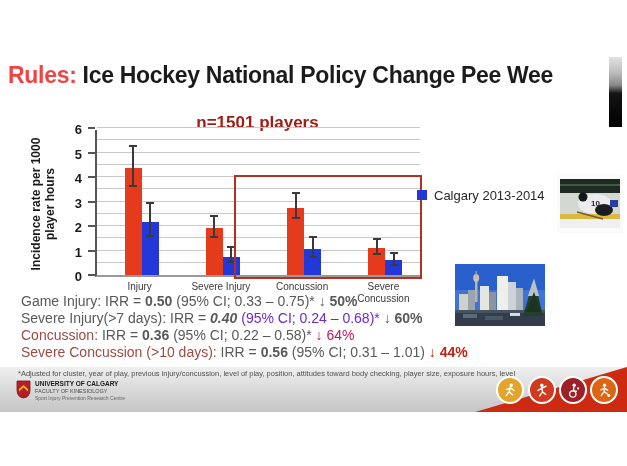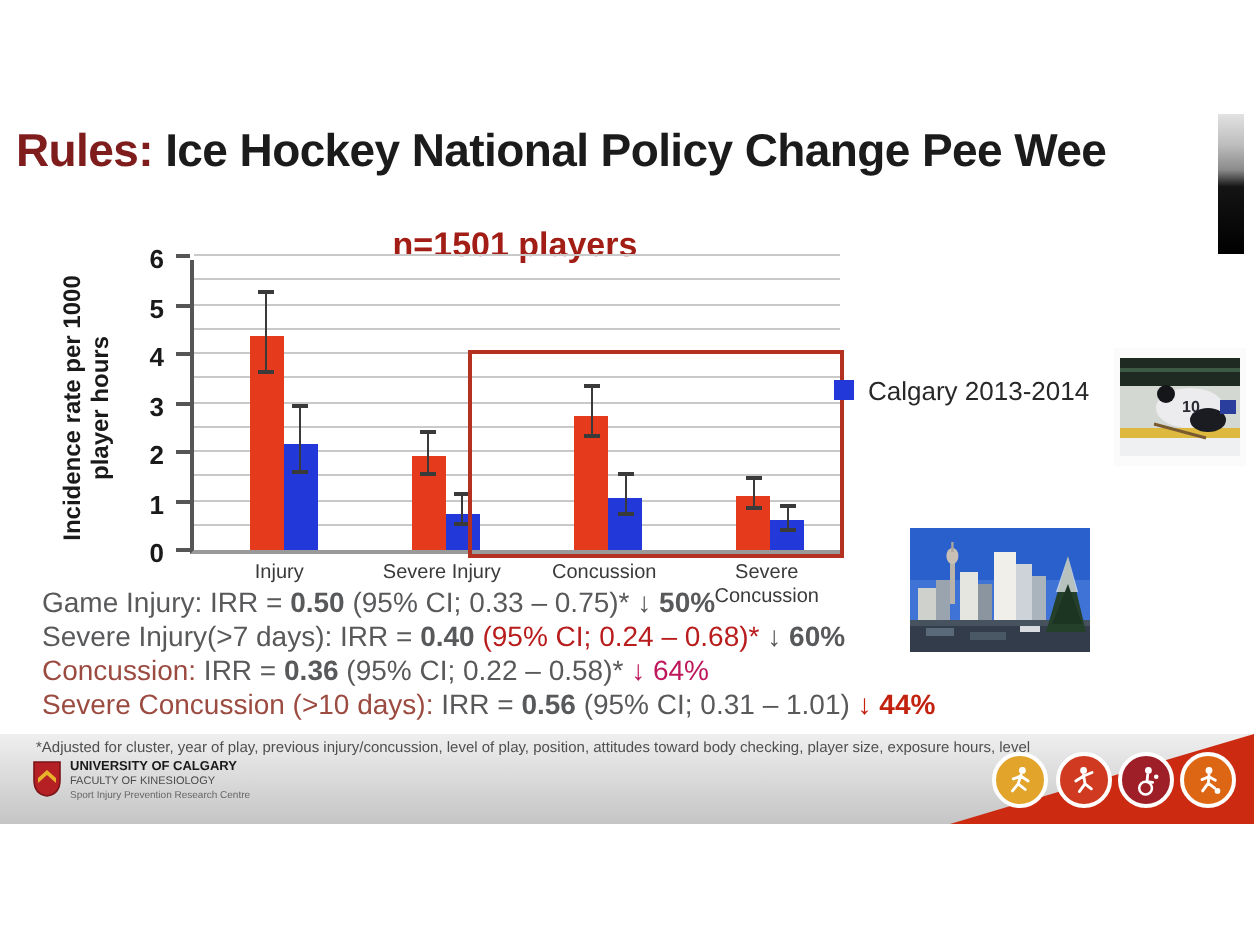--- a/index.html
+++ b/index.html
@@ -1,21 +1,21 @@
 <!DOCTYPE html>
 <html><head>
 <meta charset="utf-8">
 <style>
   * { box-sizing: border-box; margin: 0; padding: 0; }
   body { background:#fff; font-family:"Liberation Sans", sans-serif; }
   .stage { position:relative; width:627px; height:466px; background:#fff; overflow:hidden; }
 
   .page-title { position:absolute; left:8px; top:62px; font-size:23px; font-weight:bold;
                 color:#1b1b1b; letter-spacing:-0.3px; white-space:nowrap; }
-  .page-title .prefix { color:#7f1d1d; }
+  .page-title .prefix { color:#ef4444; }
 
   .scrubber { position:absolute; left:609px; top:57px; width:13px; height:70px;
               background:linear-gradient(180deg,#e2e2e2 0%,#bdbdbd 22%,#8a8a8a 40%,#141414 52%,#000 100%); }
 
   .chart-title { position:absolute; left:150px; top:113px; width:215px; text-align:center;
                  font-size:17px; font-weight:bold; color:#a21d15; }
 
   .plot { position:absolute; left:95px; top:130px; width:325px; height:147px;
           border-left:2px solid #555; border-bottom:2px solid #999; }
   .gridline { position:absolute; left:0; width:100%; height:1px; background:#c9c9c9; }
@@ -163,21 +163,21 @@
     <rect x="8" y="50" width="14" height="4" fill="#5a6a78"></rect>
     <rect x="30" y="52" width="18" height="4" fill="#4a5866"></rect>
     <rect x="55" y="49" width="10" height="3" fill="#d8dce0"></rect>
     <path d="M79 14 L88 52 L68 52 Z" fill="#24402a"></path>
     <path d="M79 14 L84 32 L73 32 Z" fill="#e8eef2" opacity="0.75"></path>
     <path d="M79 28 L86 48 L71 48 Z" fill="#1c3422"></path>
   </svg>
 
   <div class="stats">
       <div class="stat-line"><span style="color: rgb(88, 89, 91);">Game Injury: IRR = </span><span style="color: rgb(88, 89, 91); font-weight: bold;">0.50</span><span style="color: rgb(88, 89, 91);"> (95% CI; 0.33 – 0.75)* </span><span style="color: rgb(88, 89, 91); font-weight: bold;">↓ 50%</span></div>
-      <div class="stat-line"><span style="color: rgb(88, 89, 91);">Severe Injury(&gt;7 days): IRR = </span><span style="color: rgb(88, 89, 91); font-weight: bold;">0.40</span><span style="color: #b91c1c;"> (95% CI; 0.24 – 0.68)* </span><span style="color: rgb(88, 89, 91); font-weight: bold;">↓ 60%</span></div>
+      <div class="stat-line"><span style="color: rgb(88, 89, 91);">Severe Injury(&gt;7 days): IRR = </span><span style="color: rgb(88, 89, 91); font-weight: bold; font-style: italic;">0.40</span><span style="color: #6d28d9;"> (95% CI; 0.24 – 0.68)* </span><span style="color: rgb(88, 89, 91); font-weight: bold;">↓ 60%</span></div>
       <div class="stat-line"><span style="color: rgb(156, 75, 65);">Concussion:</span><span style="color: rgb(88, 89, 91);"> IRR = </span><span style="color: rgb(88, 89, 91); font-weight: bold;">0.36</span><span style="color: rgb(88, 89, 91);"> (95% CI; 0.22 – 0.58)* </span><span style="color: #be185d; font-weight: normal;">↓ 64%</span></div>
       <div class="stat-line"><span style="color: rgb(156, 75, 65);">Severe Concussion (&gt;10 days):</span><span style="color: rgb(88, 89, 91);"> IRR = </span><span style="color: rgb(88, 89, 91); font-weight: bold;">0.56</span><span style="color: rgb(88, 89, 91);"> (95% CI; 0.31 – 1.01) </span><span style="color: rgb(194, 34, 15); font-weight: bold;">↓ 44%</span></div>
     </div>
 
   <div class="footer-band">
     <div class="footnote">*Adjusted for cluster, year of play, previous injury/concussion, level of play, position, attitudes toward body checking, player size, exposure hours, level</div>
 
     <div class="logo">
       <svg width="15" height="19" viewBox="0 0 15 19">
         <path d="M1 1 H14 V10 Q14 17 7.5 18 Q1 17 1 10 Z" fill="#b52025" stroke="#7a1518" stroke-width="0.8"></path>

